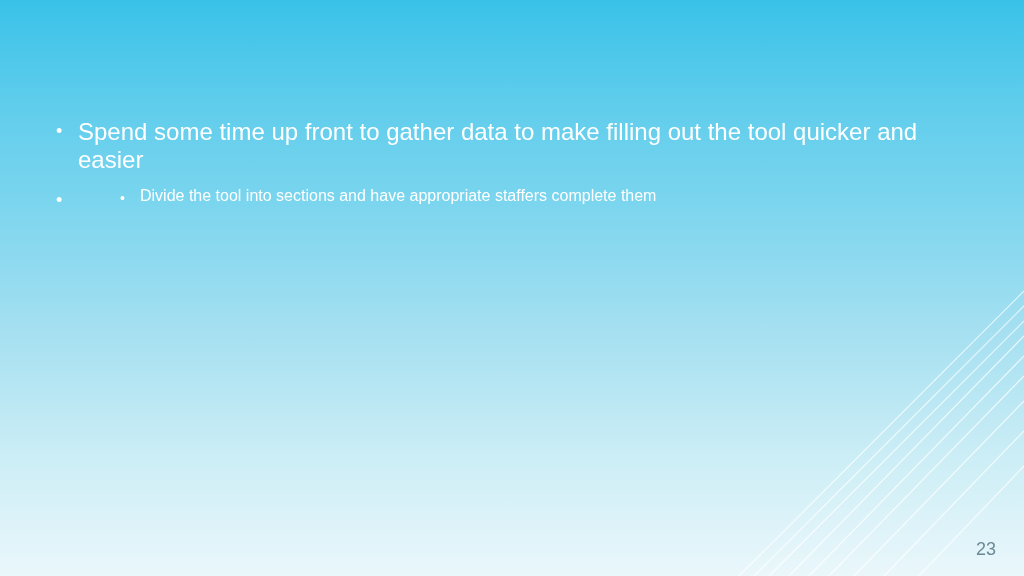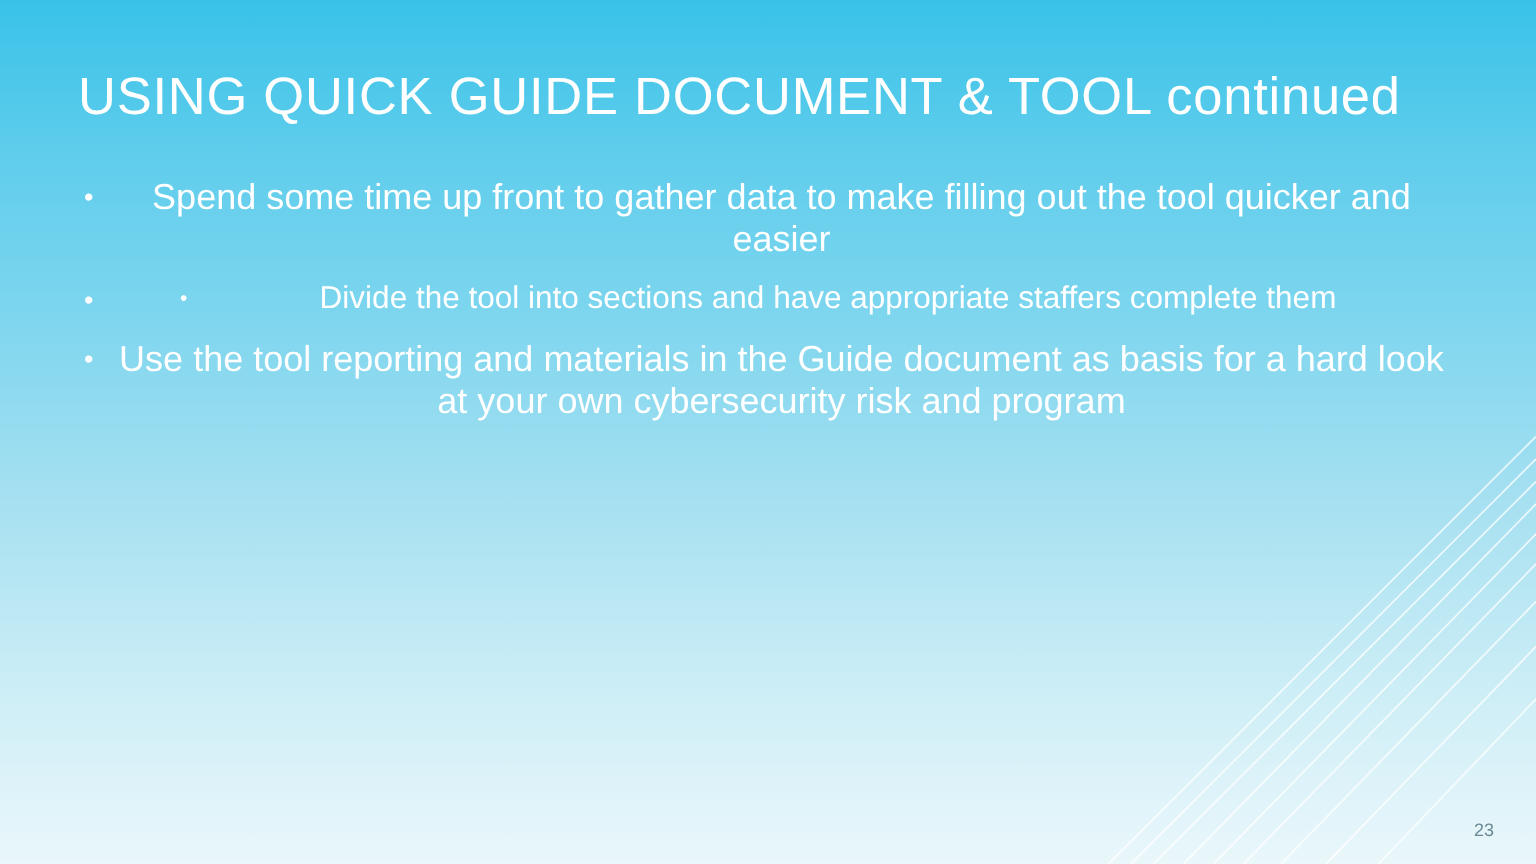--- a/index.html
+++ b/index.html
@@ -30,85 +30,82 @@
   ul.outer {
     list-style: none;
   }
   ul.outer > li {
     position: relative;
     padding-left: 26px;
     font-size: 24px;
     line-height: 1.15;
     margin-bottom: 14px;
     font-weight: 400;
-    text-align: center;
   }
   ul.outer > li::before {
     content: "•";
     position: absolute;
     left: 4px;
     top: 0;
     font-size: 18px;
     line-height: 1.5;
     color: #ffffff;
   }
   ul.inner {
     list-style: none;
     margin-top: 10px;
     margin-left: 40px;
   }
   ul.inner > li {
     position: relative;
     padding-left: 22px;
-    font-size: 21px;
+    font-size: 16px;
     line-height: 1.18;
     margin-bottom: 12px;
     font-weight: 400;
   }
   ul.inner > li::before {
     content: "•";
     position: absolute;
     left: 2px;
     top: 0;
     font-size: 14px;
     line-height: 1.7;
     color: #ffffff;
   }
   .pagenum {
     position: absolute;
     right: 28px;
     bottom: 16px;
-    font-size: 12px;
+    font-size: 18px;
     color: #6b8a96;
   }
   .lines {
     position: absolute;
     right: 0;
     bottom: 0;
     width: 420px;
     height: 340px;
     pointer-events: none;
   }
 </style>
 </head>
 <body>
 
 <div class="slide">
 
-  <div class="title">USING QUICK GUIDE DOCUMENT &amp; TOOL continued</div>
 
   <div class="body">
     <ul class="outer">
       <li><span>Spend some time up front to gather data to make filling out the tool quicker and easier</span></li>
       <li>
         <ul class="inner">
           <li><span>Divide the tool into sections and have appropriate staffers complete them</span></li>
         </ul>
       </li>
-      <li><span>Use the tool reporting and materials in the Guide document as basis for a hard look at your own cybersecurity risk and program</span></li>
     </ul>
   </div>
 
   <svg class="lines" viewBox="0 0 420 340" preserveAspectRatio="xMaxYMax meet">
     <g stroke="#ffffff" stroke-width="1.2" opacity="0.75" fill="none">
       <line x1="135" y1="340" x2="420" y2="55"></line>
       <line x1="150" y1="340" x2="420" y2="70"></line>
       <line x1="165" y1="340" x2="420" y2="85"></line>
       <line x1="185" y1="340" x2="420" y2="100"></line>
       <line x1="205" y1="340" x2="420" y2="120"></line>

